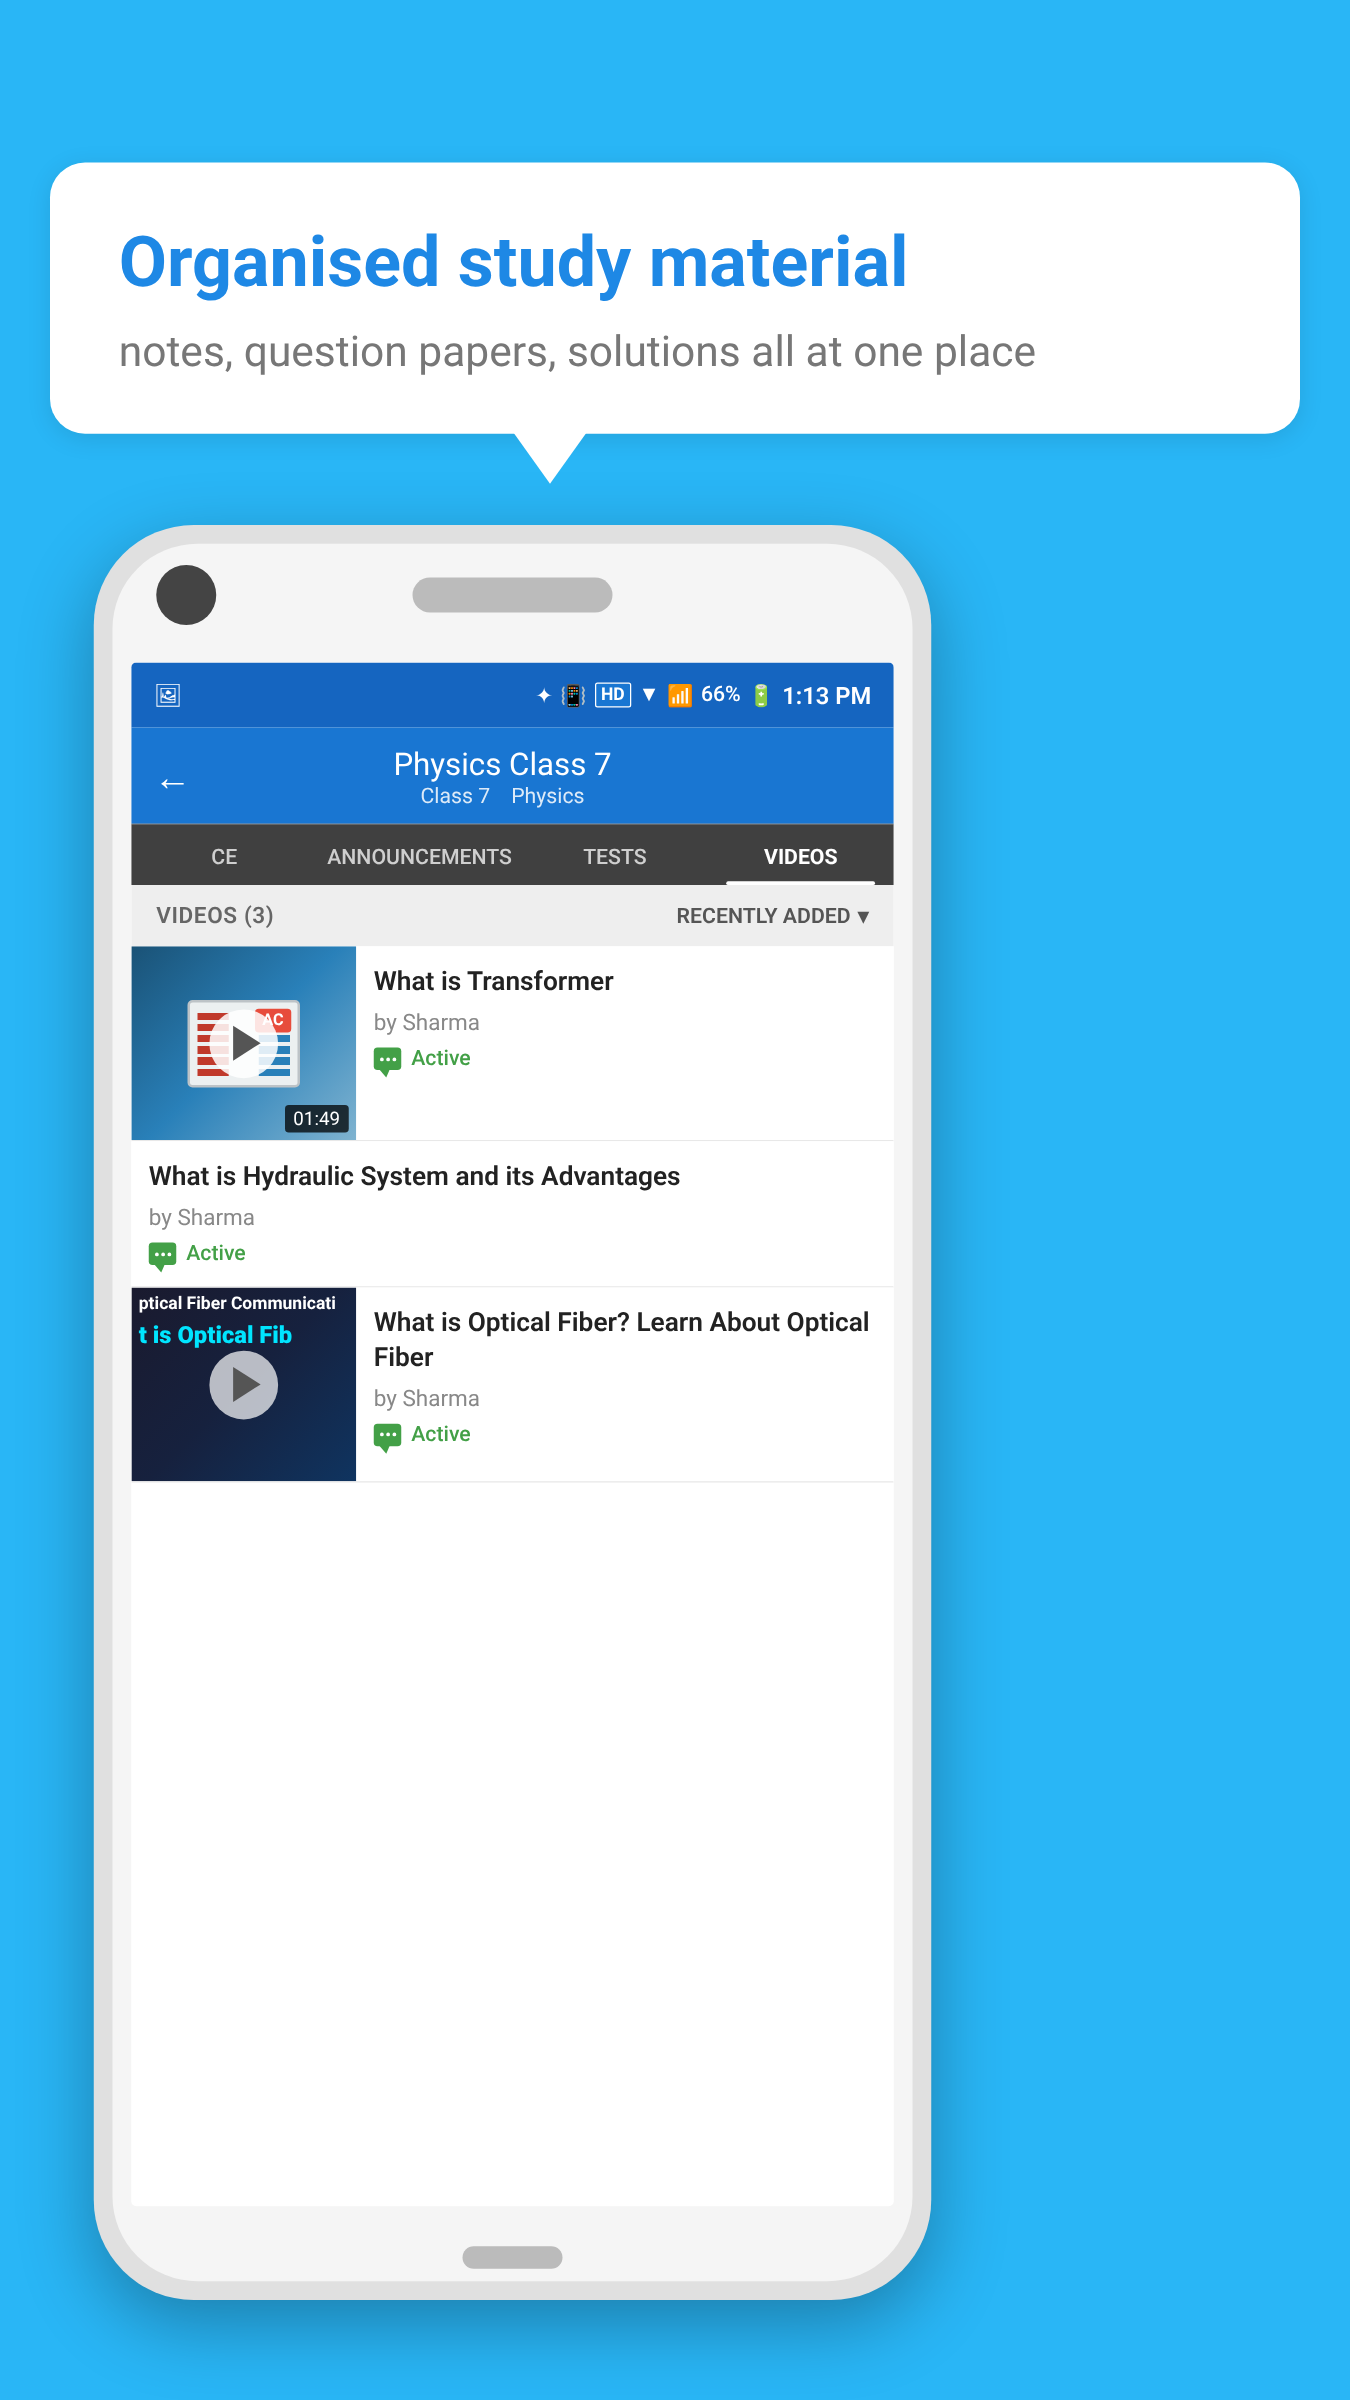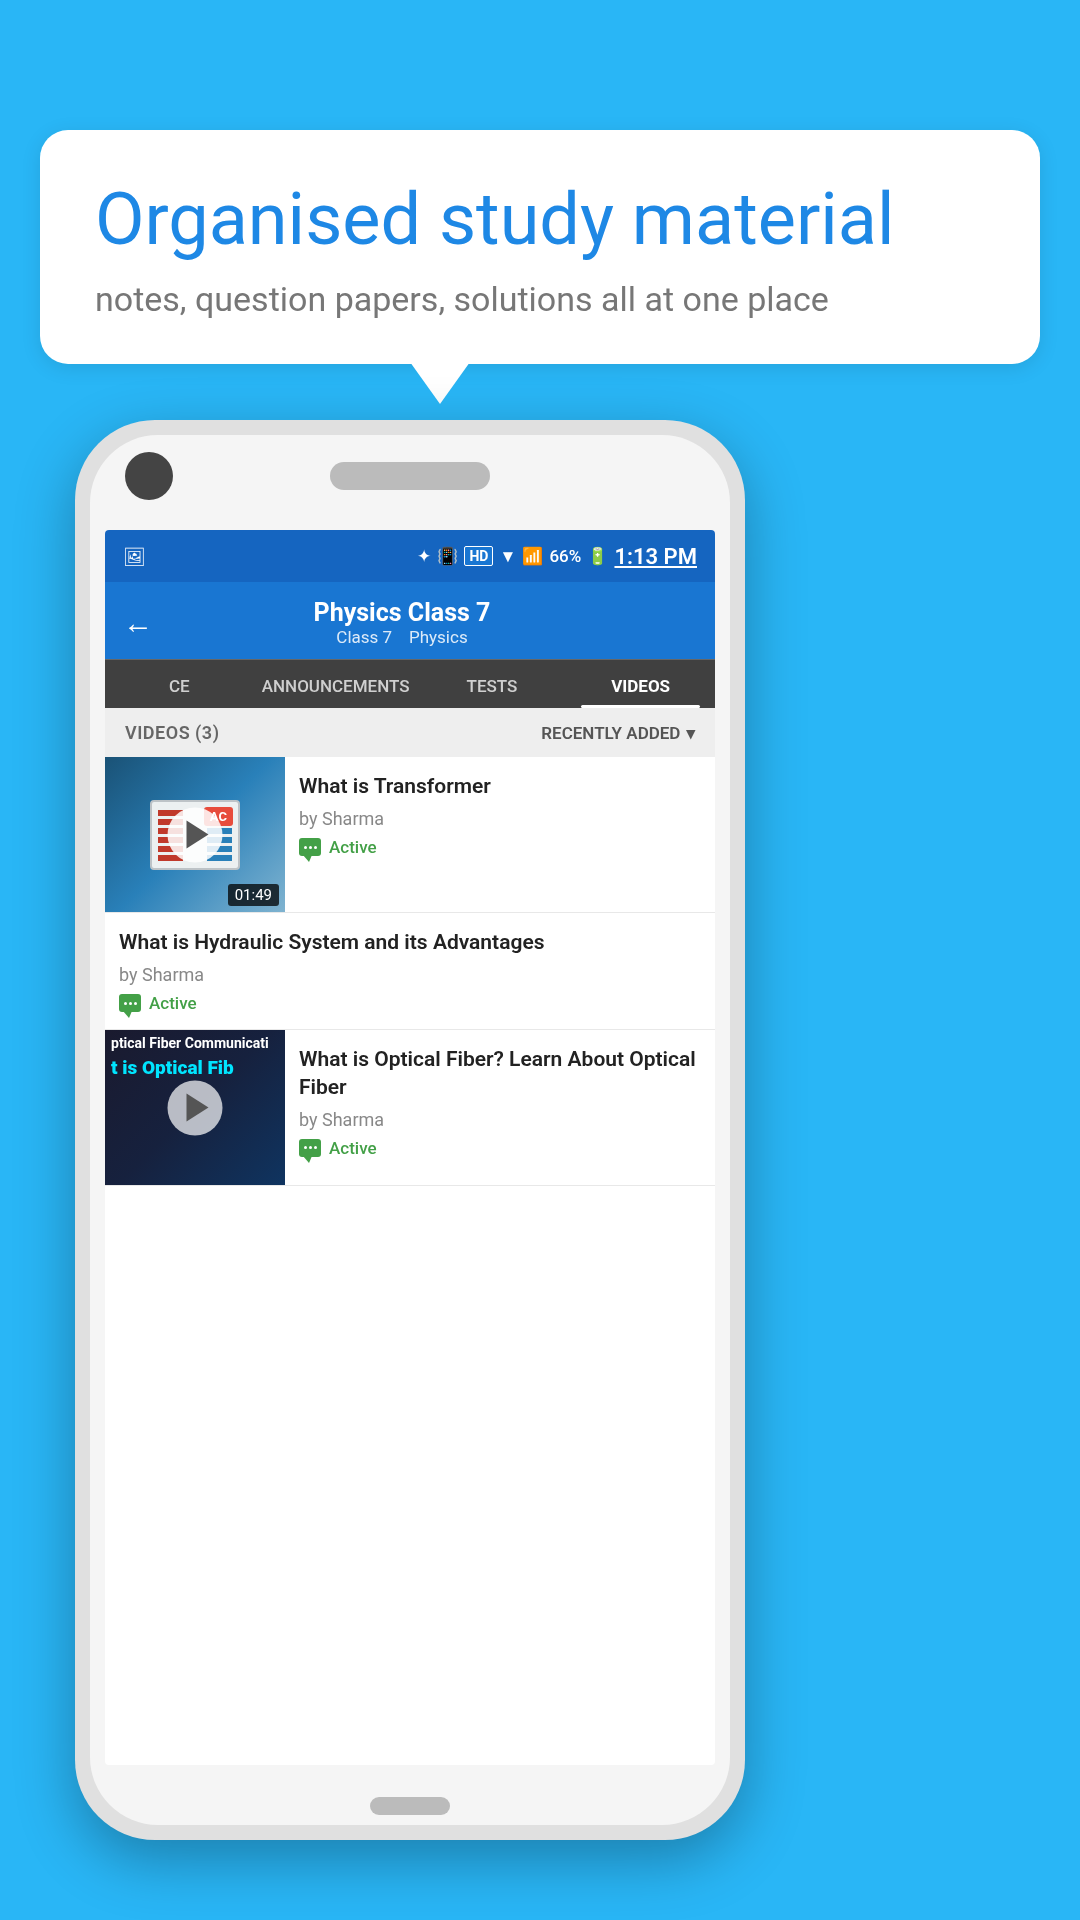--- a/index.html
+++ b/index.html
@@ -30,22 +30,22 @@
       bottom: -40px;
       left: 370px;
       width: 0;
       height: 0;
       border-left: 30px solid transparent;
       border-right: 30px solid transparent;
       border-top: 42px solid white;
     }
     .speech-bubble h1 {
       color: #1e88e5;
-      font-size: 72px;
-      font-weight: 400;
+      font-size: 56px;
+      font-weight: 700;
       line-height: 1.1;
       margin-bottom: 20px;
     }
     .speech-bubble p {
       color: #777;
       font-size: 34px;
       font-weight: 400;
     }
 
     
@@ -135,23 +135,22 @@
     }
     .status-right {
       display: flex;
       align-items: center;
       gap: 6px;
       color: white;
       font-size: 17px;
       font-weight: 500;
     }
     .status-time {
-      font-size: 22px;
+      font-size: 19px;
       font-weight: 600;
-      text-decoration: underline;
     }
 
     
     .app-bar {
       background: #1976d2;
       padding: 16px 18px 12px;
       display: flex;
       align-items: center;
       gap: 16px;
     }
@@ -160,21 +159,21 @@
       font-size: 30px;
       cursor: pointer;
     }
     .app-bar-title {
       flex: 1;
       text-align: center;
     }
     .app-bar-title .title {
       color: white;
       font-size: 25px;
-      font-weight: 700;
+      font-weight: 400;
     }
     .app-bar-title .subtitle {
       color: rgba(255,255,255,0.85);
       font-size: 17px;
     }
 
     
     .tabs {
       background: #404040;
       display: flex;

